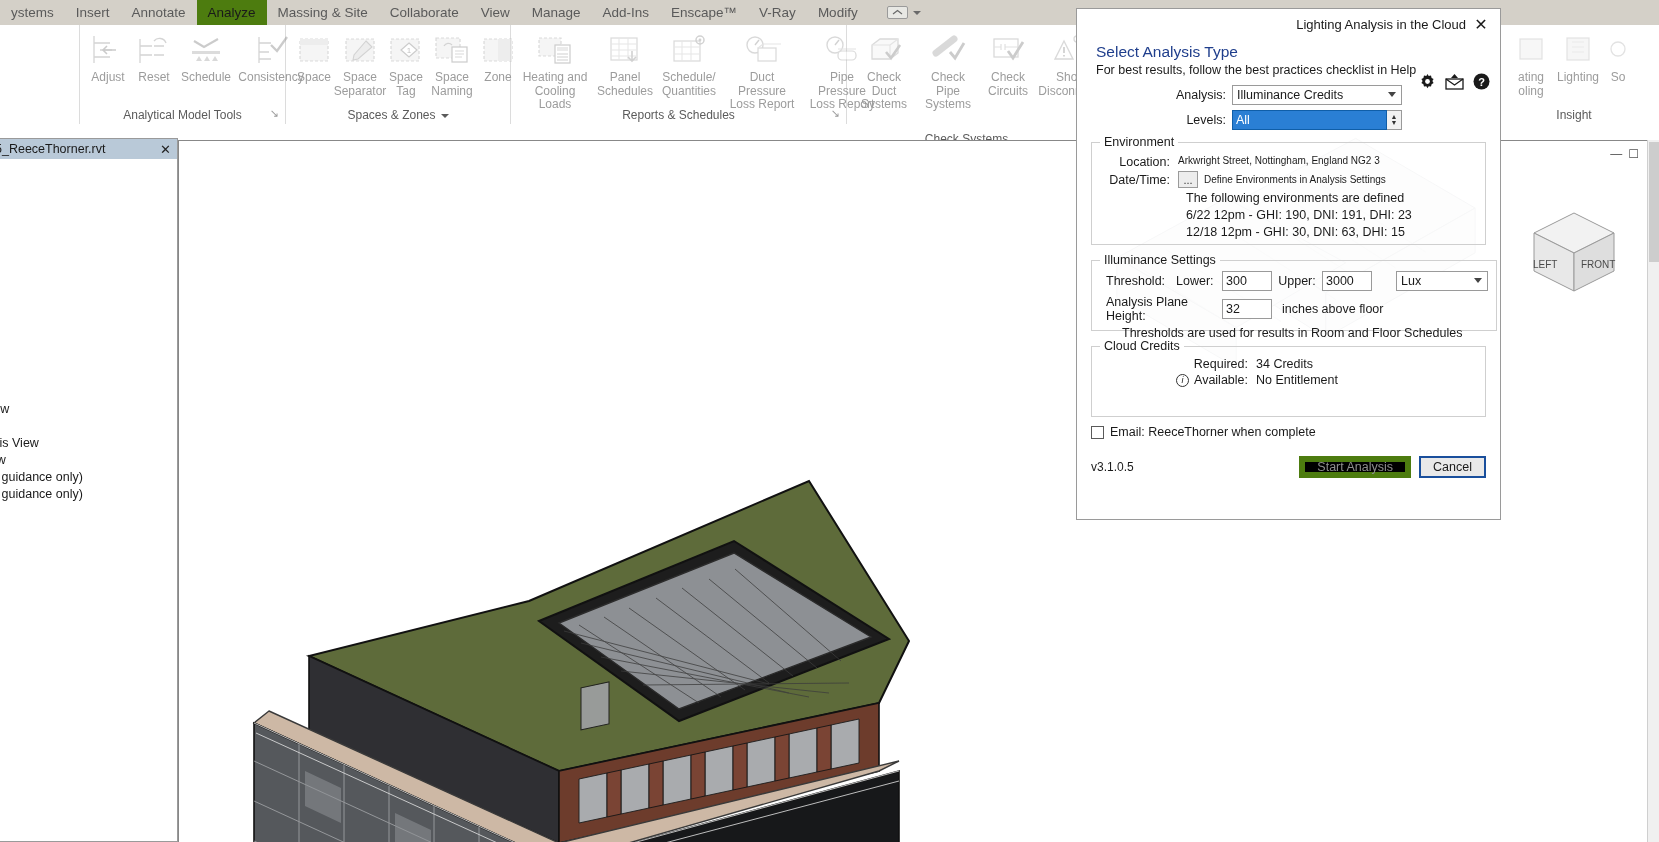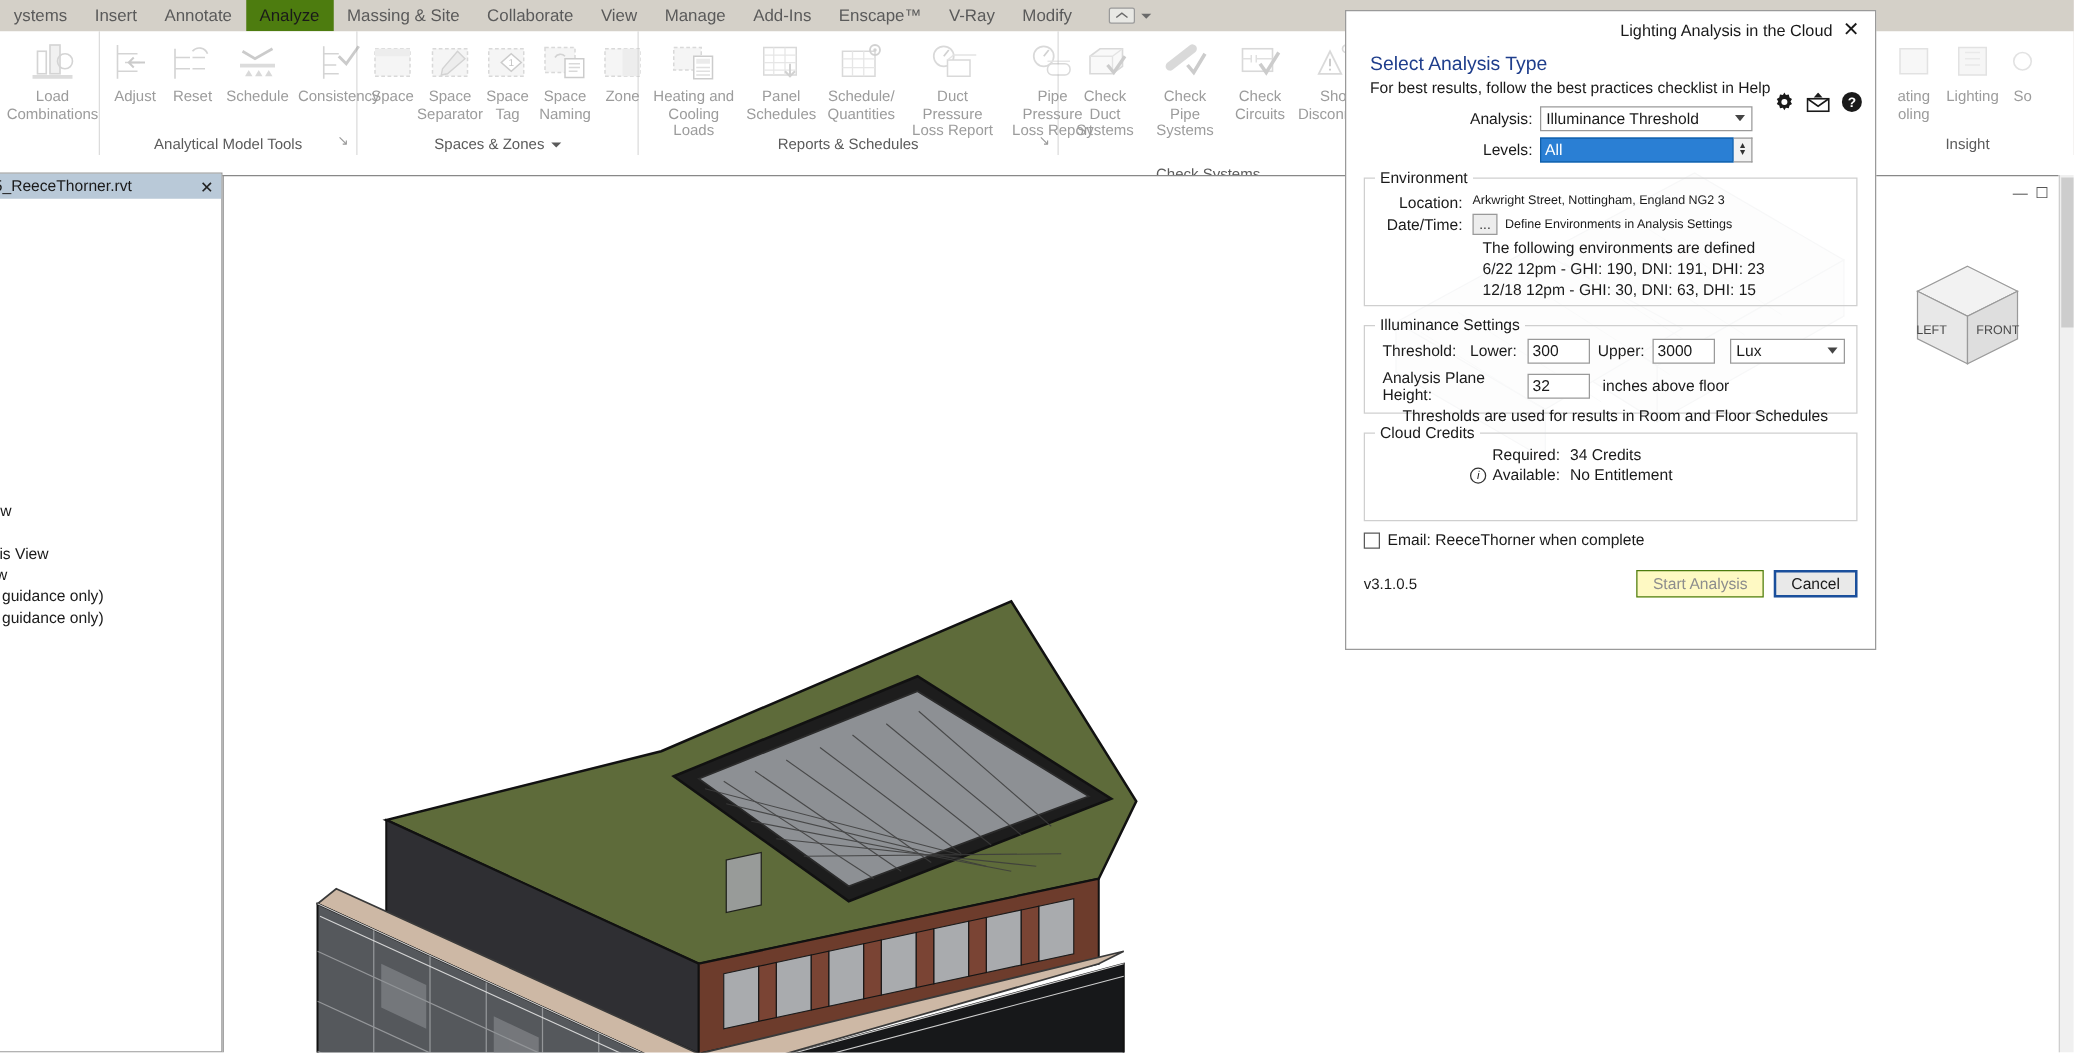--- a/index.html
+++ b/index.html
@@ -93,22 +93,22 @@
 
   .kv { display:flex; align-items:flex-start; margin:2px 0; }
   .kv .k { width:78px; text-align:right; padding-right:8px; font-size:12.5px; }
   .kv .v { font-size:10px; }
   .dotbtn { width:20px; height:17px; border:1px solid #9a9a9a; background:#ededed; font-size:11px;
      display:inline-flex; align-items:center; justify-content:center; color:#333; margin-right:6px; }
   .envline { font-size:12.5px; line-height:17px; }
 
   .chk { width:13px; height:13px; border:1px solid #5a5a5a; background:#fff; display:inline-block; }
   .footer { position:relative; display:flex; align-items:center; justify-content:space-between; padding:12px 14px 8px 14px; }
-  .btn-std { height:22px; min-width:64px; padding:0 12px; font-size:12.5px; border:1px solid #4d7c0f;
-     background:#fef9c3; color:#8d8d8d; display:flex; align-items:center; justify-content:center; }
+  .btn-std { height:22px; min-width:64px; padding:0 12px; font-size:12.5px; border:6px solid #4d7c0f;
+     background:#000000; color:#8d8d8d; display:flex; align-items:center; justify-content:center; }
   .btn-std.primary { background:#e9e9e9; color:#1a1a1a; border:2px solid #1a4f9c; }
   .ver { font-size:12px; color:#1a1a1a; }
   .info-i { width:13px;height:13px;border:1px solid #333;border-radius:50%;display:inline-flex;
      align-items:center;justify-content:center;font-size:9px;line-height:9px;font-style:italic;margin-right:5px;}
 </style>
 </head>
 <body>
 
 <div id="app">
 
@@ -134,34 +134,20 @@
             </svg>
         </span>
         <span class="caret"></span>
       </div>
     </div>
 
     <div class="ribbon-body">
       <div class="panels">
 
         <div class="panel" style="width:80px;">
-          <div class="panel-items">
-            <div class="btn" style="min-width:74px;">
-              <span class="ico">
-                <svg width="40" height="34" viewBox="0 0 40 34">
-                  <rect x="8" y="8" width="7" height="18" fill="none" stroke="#aaa" stroke-width="1.3"></rect>
-                  <rect x="18" y="3" width="8" height="23" fill="#e4e4e4" stroke="#aaa" stroke-width="1.3"></rect>
-                  <circle cx="30" cy="16" r="6" fill="none" stroke="#aaa" stroke-width="1.3"></circle>
-                  <rect x="4" y="27" width="32" height="3" fill="#bbb"></rect>
-                </svg>
-              </span>
-              <span class="lbl" style="white-space:pre-line;">Load
-Combinations</span>
-            </div>
-          </div>
           <div class="panel-title"></div>
         </div>
 
         <div class="panel" style="width:206px;">
           <div class="panel-items">
             <div class="btn">
               <span class="ico">
                 <svg width="40" height="34" viewBox="0 0 40 34">
                   <path d="M6 3 V30 M6 10 H22 M12 17 H24 M6 24 H22" stroke="#aaa" fill="none" stroke-width="1.3"></path>
                   <path d="M28 17 H15 M19 13 L15 17 L19 21" stroke="#999" fill="none" stroke-width="1.6"></path>
@@ -593,21 +579,21 @@
             </svg>
         </span>
       </div>
 
       <div class="dlg-h1">Select Analysis Type</div>
       <div class="dlg-sub">For best results, follow the best practices checklist in Help</div>
 
       <div class="row">
         <span class="lab" style="width:141px; padding-right:6px;">Analysis:</span>
         <div class="sel" style="width:170px;">
-          <span>Illuminance Threshold</span>
+          <span>Illuminance Credits</span>
           <span class="arrow"></span>
         </div>
       </div>
 
       <div class="row">
         <span class="lab" style="width:141px; padding-right:6px;">Levels:</span>
         <div class="txt" style="width:155px; background:#2a7fd4; color:#ffffff; border:1px solid #0f5ea8;">
           <span>All</span>
         </div>
         <div class="spin">
@@ -639,21 +625,21 @@
         <div class="row" style="margin-bottom:4px;">
           <span style="width:76px; text-align:left; padding-left:6px;">Threshold:</span>
           <span style="width:46px;">Lower:</span>
           <div class="txt" style="width:50px;">
               <span>300</span>
             </div>
           <span style="width:50px; text-align:center;">Upper:</span>
           <div class="txt" style="width:50px;">
               <span>3000</span>
             </div>
-          <div class="sel" style="width:92px; margin-left:12px;">
+          <div class="sel" style="width:92px; margin-left:24px;">
             <span>Lux</span>
             <span class="arrow"></span>
           </div>
         </div>
         <div class="row" style="margin-bottom:3px;">
           <span style="width:122px; text-align:left; padding-left:6px;">Analysis Plane Height:</span>
           <div class="txt" style="width:50px;">
               <span>32</span>
             </div>
           <span style="margin-left:10px;">inches above floor</span>

